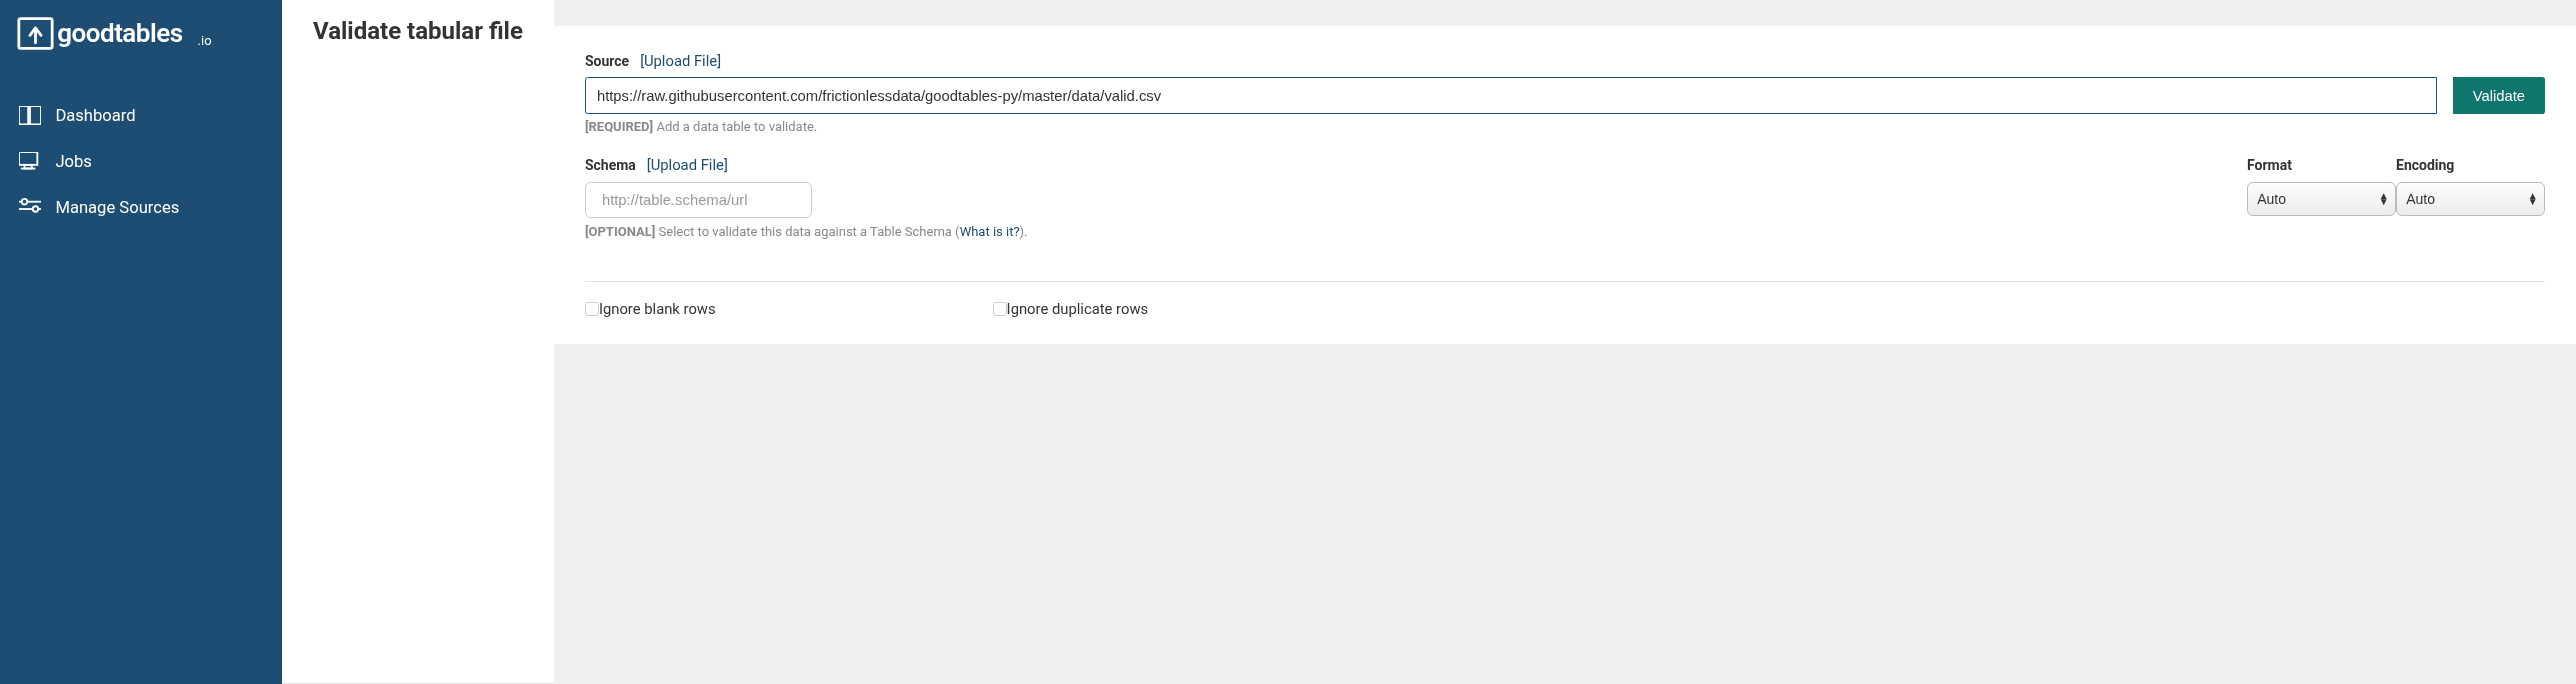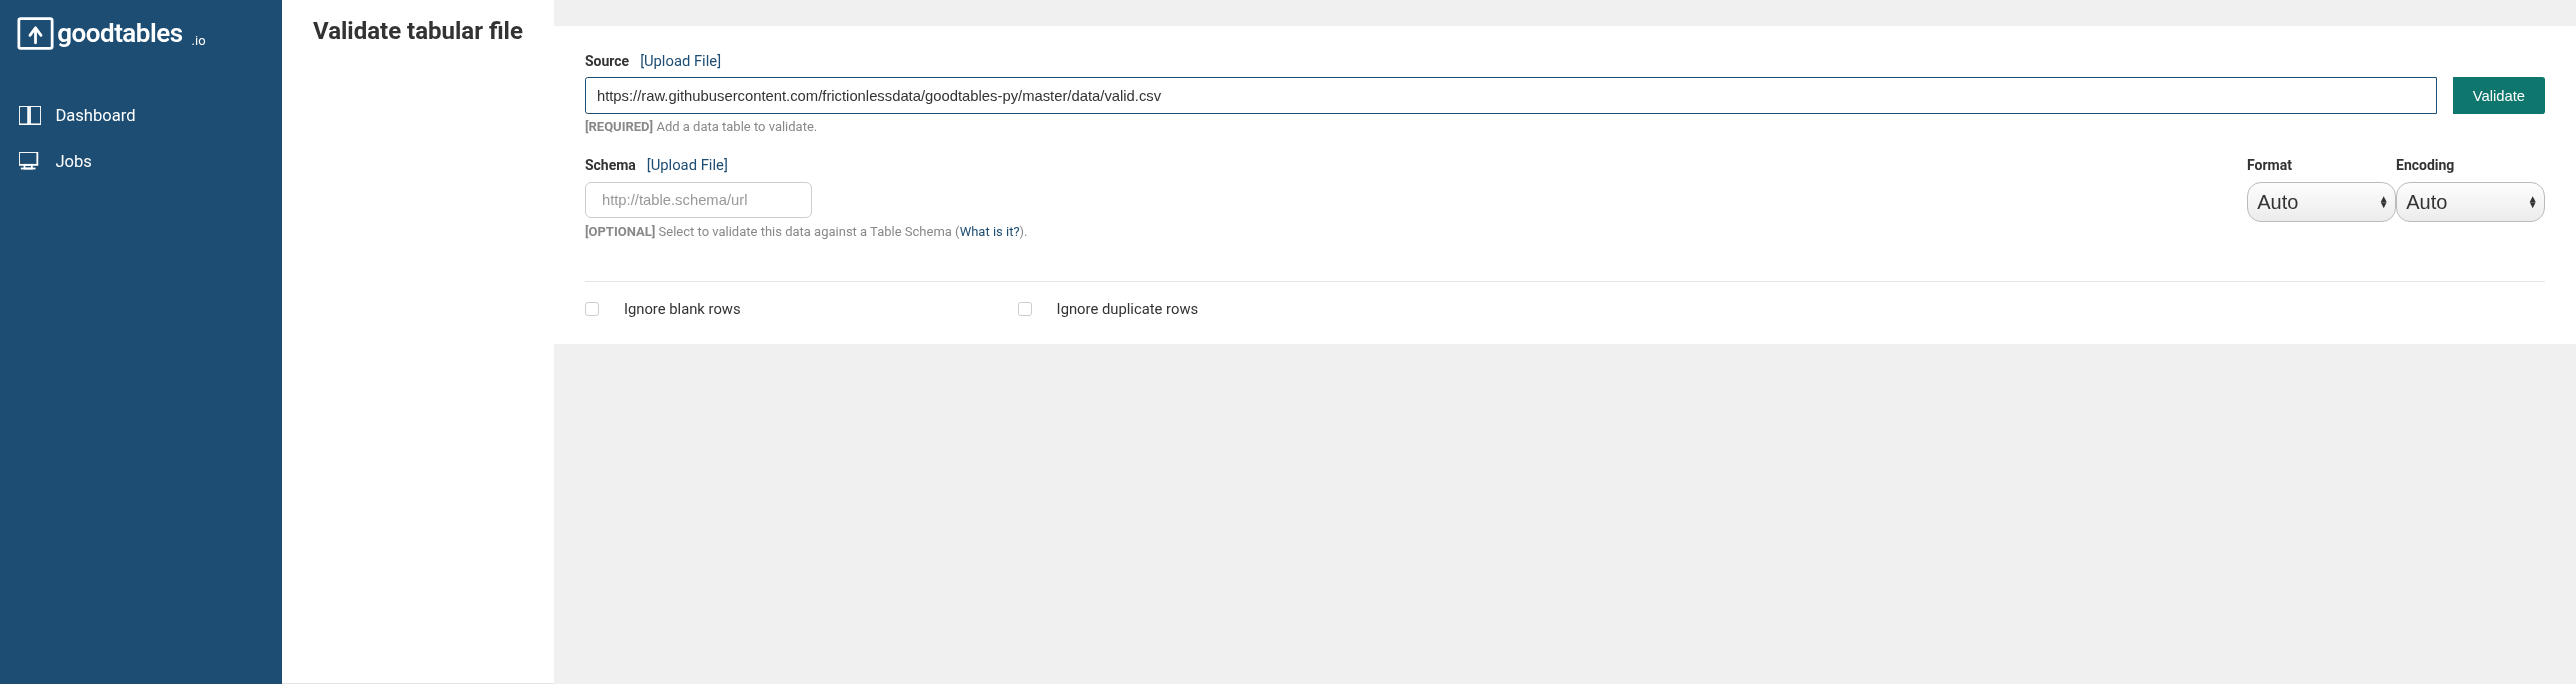--- a/index.html
+++ b/index.html
@@ -26,21 +26,21 @@
       font-size: 26px;
       font-weight: 600;
       margin-left: 3.7px;
       letter-spacing: -0.5px;
     }
     .logo-suffix {
       font-size: 13px;
       font-weight: 400;
       align-self: flex-end;
       margin-bottom: 3.7px;
-      margin-left: 9px;
+      margin-left: 15px;
     }
     .nav { margin-top: 26px; }
     .nav-item {
       display: flex;
       align-items: center;
       padding: 11px 18.4px;
       cursor: pointer;
       font-size: 16.6px;
     }
     .nav-icon {
@@ -134,23 +134,23 @@
       display: flex;
     }
     .col-schema { flex: 1; min-width: 0; }
     .col-format, .col-encoding { width: 149px; }
     .select-wrap {
       position: relative;
     }
     select {
       width: 100%;
       padding: 8.3px 9.2px;
-      font-size: 20px;
+      font-size: 14px;
       border: 0.9px solid #bbb;
-      border-radius: 14px;
+      border-radius: 6px;
       background: linear-gradient(#fdfdfd, #ececec);
       appearance: none;
       -webkit-appearance: none;
       color: #333;
     }
     .select-arrows {
       position: absolute;
       right: 7.4px;
       top: 50%;
       transform: translateY(-50%);
@@ -164,21 +164,21 @@
       border-top: 0.9px solid #e4e4e4;
       margin: 20px 0 18.4px 0;
     }
     .checkbox-row {
       display: flex;
       gap: 277px;
     }
     .checkbox-item {
       display: flex;
       align-items: center;
-      gap: 25px;
+      gap: 0;
       font-size: 14.8px;
       color: #333;
     }
     .checkbox-box {
       width: 14px;
       height: 14px;
       border: 0.9px solid #ccc;
       border-radius: 2.8px;
       background: #fff;
       cursor: pointer;
@@ -209,20 +209,31 @@
     <div class="nav-item">
       <span class="nav-icon">
         <svg width="22" height="18.4" viewBox="0 0 24 20">
             <rect x="0" y="0" width="20" height="14" fill="none" stroke="#fff" stroke-width="2"></rect>
             <rect x="6" y="14" width="8" height="4" fill="none" stroke="#fff" stroke-width="2"></rect>
             <line x1="2" y1="18" x2="18" y2="18" stroke="#fff" stroke-width="2"></line>
           </svg>
       </span>
       <span>Jobs</span>
     </div>
+    <div class="nav-item">
+      <span class="nav-icon">
+        <svg width="22" height="18.4" viewBox="0 0 24 20">
+            <line x1="0" y1="4" x2="24" y2="4" stroke="#fff" stroke-width="2"></line>
+            <circle cx="6" cy="4" r="3" fill="#1d4d73" stroke="#fff" stroke-width="2"></circle>
+            <line x1="0" y1="12" x2="24" y2="12" stroke="#fff" stroke-width="2"></line>
+            <circle cx="18" cy="12" r="3" fill="#1d4d73" stroke="#fff" stroke-width="2"></circle>
+          </svg>
+      </span>
+      <span>Manage Sources</span>
+    </div>
   </nav>
 </aside>
 
 <main class="main">
   <header class="header">
     <h1 class="page-title">Validate tabular file</h1>
   </header>
 
   <div class="content-wrap">
     <div class="form-card">

